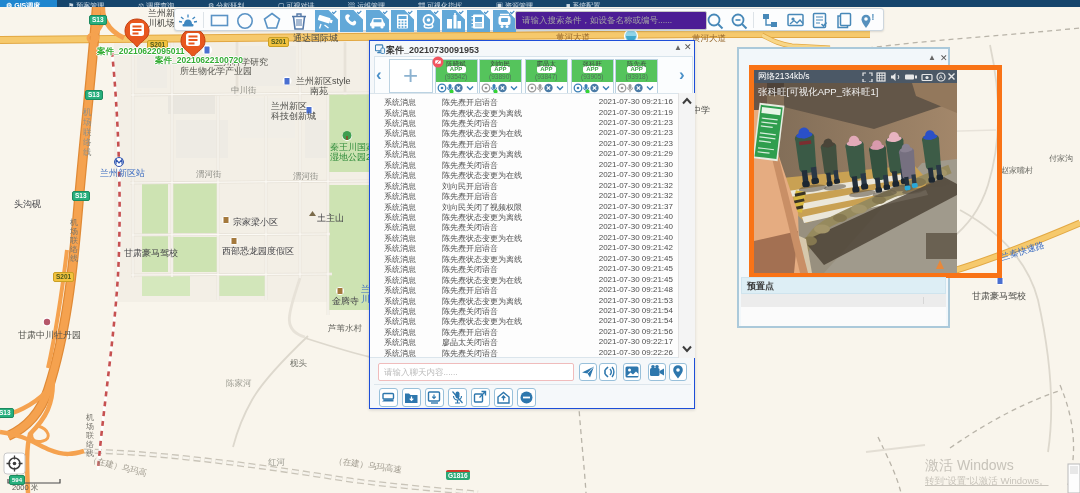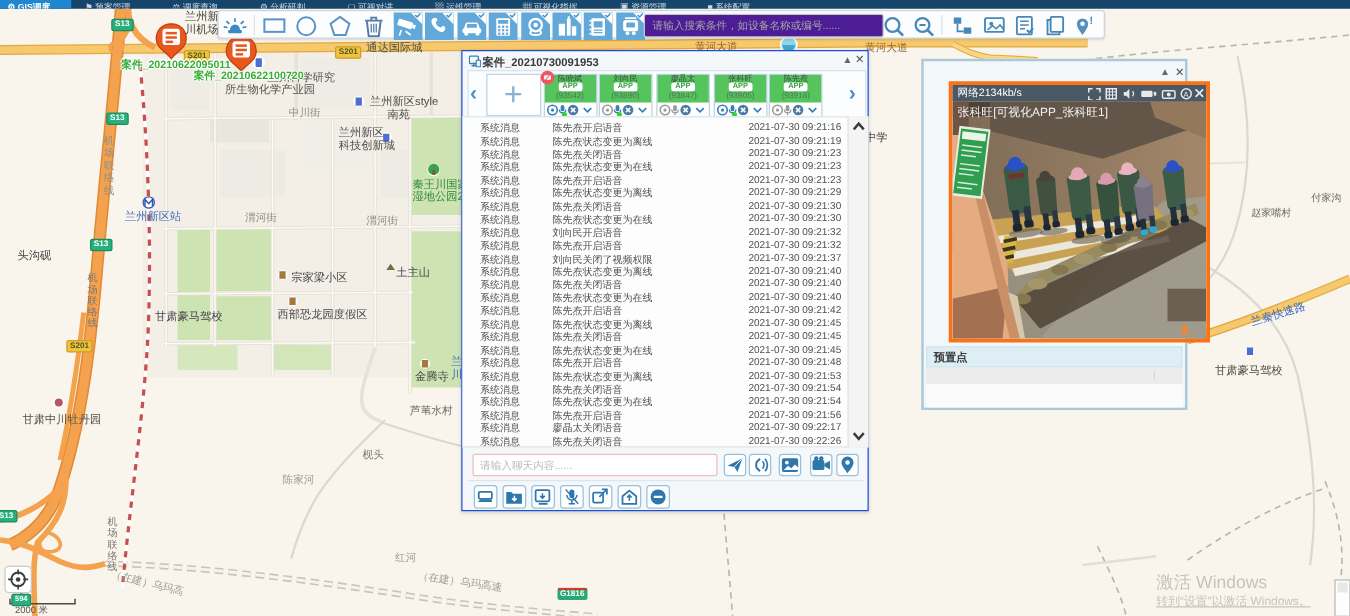--- a/index.html
+++ b/index.html
@@ -180,21 +180,21 @@
 <div class="lbl2" style="left:233px;top:217px;color:#46464a;">宗家梁小区</div>
 <div class="lbl2" style="left:317px;top:213px;color:#46464a;">土主山</div>
 <div class="lbl2" style="left:124px;top:248px;color:#46464a;">甘肃豪马驾校</div>
 <div class="lbl2" style="left:222px;top:246px;color:#46464a;">西部恐龙园度假区</div>
 <div class="lbl2" style="left:332px;top:296px;color:#46464a;">金腾寺</div>
 <div class="lbl2" style="left:330px;top:142px;color:#2e8b3a;">秦王川国家<br>湿地公园2期</div>
 <div class="lbl2" style="left:18px;top:330px;color:#50504a;">甘肃中川牡丹园</div>
 <div class="lbl" style="left:328px;top:324px;">芦苇水村</div>
 <div class="lbl" style="left:290px;top:359px;color:#77776f;">枧头</div>
 <div class="lbl" style="left:226px;top:379px;color:#99998f;">陈家河</div>
-<div class="lbl" style="left:268px;top:442px;color:#99998f;margin-left:48px;">红河</div>
+<div class="lbl" style="left:268px;top:458px;color:#99998f;">红河</div>
 <div class="lbl2 blu" style="left:361px;top:284px;">兰<br>川</div>
 <div class="lbl" style="left:1001px;top:132px;font-size:8px;margin-top:34px;">赵家嘴村</div>
 <div class="lbl" style="left:1049px;top:154px;font-size:8px;">付家沟</div>
 <div class="lbl2" style="left:972px;top:291px;color:#4c4c48;">甘肃豪马驾校</div>
 <div class="lbl" style="left:1000px;top:246px;color:#3a6bc0;transform:rotate(-17deg);font-size:9px;">兰秦快速路</div>
 <div class="lbl" style="left:334px;top:461px;color:#a19c90;transform:rotate(8deg);">（在建）乌玛高速</div>
 <div class="lbl" style="left:88px;top:462px;color:#a19c90;transform:rotate(14deg);">（在建）乌玛高</div>
 <div class="lbl" style="left:83px;top:107px;color:#8f8f88;width:9px;line-height:10px;word-break:break-all;white-space:normal;font-size:8.5px;">机场联络线</div>
 <div class="lbl" style="left:70px;top:218px;color:#77756d;width:9px;line-height:9px;word-break:break-all;white-space:normal;font-size:8px;">机场联络线</div>
 <div class="lbl" style="left:86px;top:413px;color:#77756d;width:9px;line-height:9px;word-break:break-all;white-space:normal;font-size:8px;">机场联络线</div>
@@ -585,21 +585,21 @@
         <path d="M8.5,7 v4.5 M6.7,9 l1.8,-2 l1.8,2" stroke="#2e77ad" stroke-width="1.2" fill="none"></path>
       </svg></div>
     <div class="abs" style="left:147px;top:347px;width:18.5px;height:18.5px;background:#fff;border:1px solid #98c0da;border-radius:3px;box-sizing:border-box;"><svg width="17" height="17">
         <circle cx="8.5" cy="8.5" r="6" fill="#2e77ad"></circle>
         <rect x="5" y="7.6" width="7" height="1.8" fill="#fff"></rect>
       </svg></div>
 </div>
 <div class="abs" style="left:737px;top:47px;width:213px;height:281px;background:#f2f7fa;border:2px solid #abc9da;box-sizing:border-box;z-index:7;">
  <div class="abs" style="left:189px;top:4px;font-size:8px;color:#666;">▲</div>
  <div class="abs" style="left:201px;top:3.5px;font-size:9px;color:#555;">✕</div>
- <div class="abs" style="left:20px;top:16px;width:203px;height:203px;border:3px solid #f97316;box-sizing:content-box;">
+ <div class="abs" style="left:10px;top:16px;width:203px;height:203px;border:5px solid #f97316;box-sizing:content-box;padding-left:40px;">
   <div class="abs" style="left:0;top:0;width:203px;height:13px;background:#4b5866;">
    <div class="abs" style="left:4px;top:1px;color:#fff;font-size:8.5px;">网络2134kb/s</div>
    <svg class="abs" style="left:108px;top:2px" width="94" height="10" fill="#e8e8e8" stroke="#e8e8e8">
     <path d="M1,4 v-3 h3 M7,1 h3 v3 M10,7 v3 h-3 M4,10 h-3 v-3" fill="none" stroke-width="1.2"></path>
     <rect x="15" y="1" width="8" height="8" fill="none" stroke-width="1.2"></rect>
           <path d="M17.5,1 v8 M20,1 v8 M15,3.5 h8 M15,6 h8" stroke-width="0.8" fill="none"></path>
     <path d="M29,3.5 h2 l2.5,-2.5 v8 l-2.5,-2.5 h-2 z" stroke="none"></path>
           <path d="M36,3 a3,3 0 0 1 0,4" fill="none" stroke-width="1"></path>
     <rect x="43" y="2.5" width="9" height="5" rx="1" stroke="none"></rect>
           <rect x="53" y="3.5" width="2" height="3" stroke="none"></rect>

